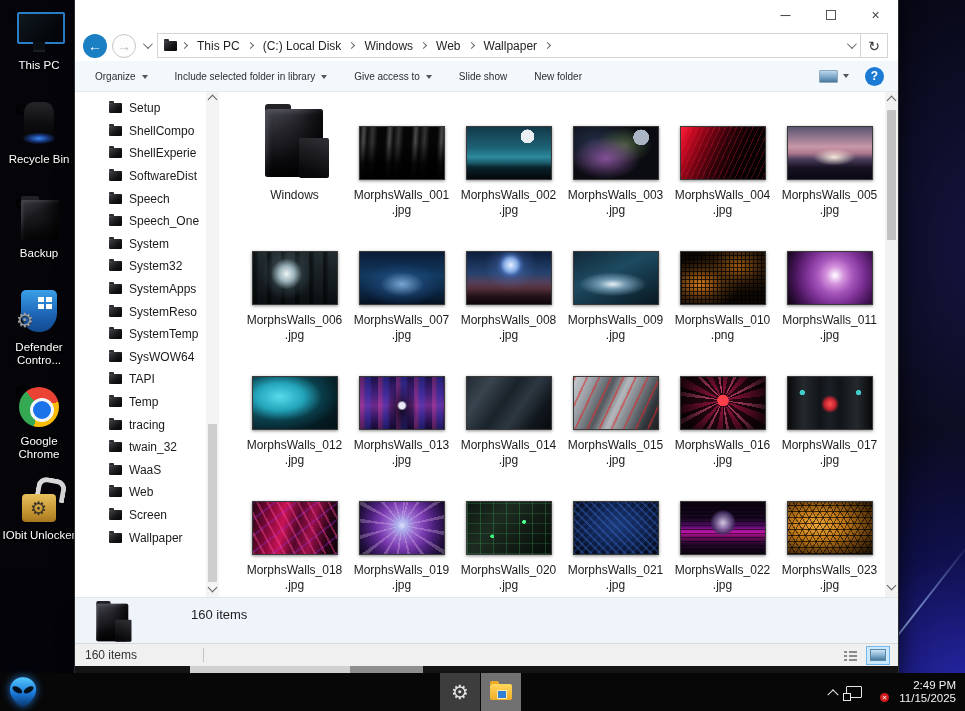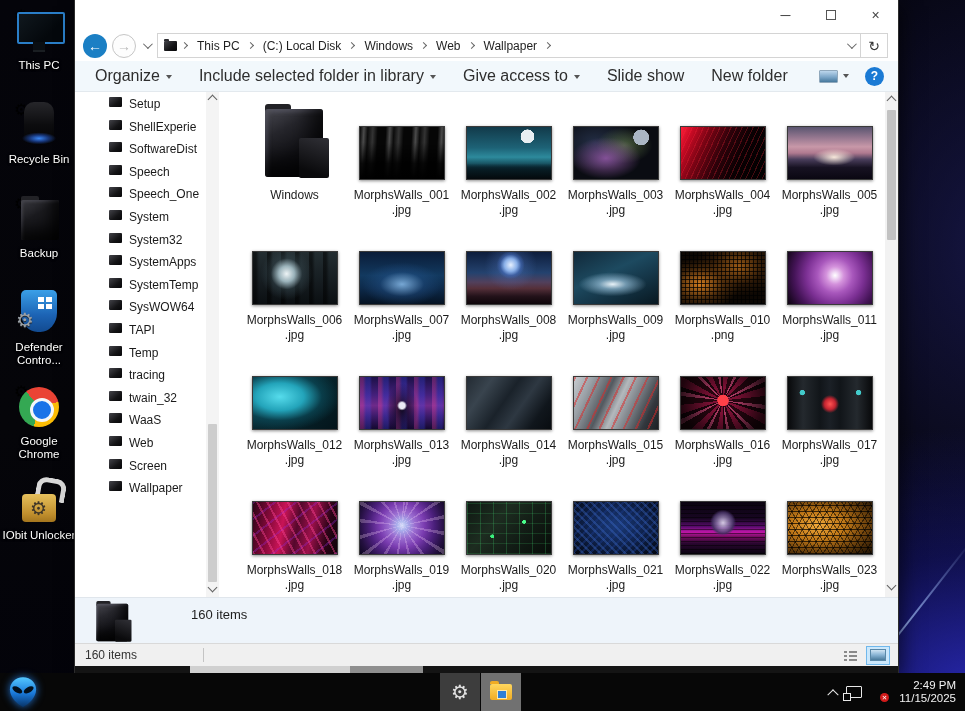--- a/index.html
+++ b/index.html
@@ -66,33 +66,33 @@
   .crumb-sep { width:5px; height:5px; border-right:1.3px solid #666; border-top:1.3px solid #666; transform:rotate(45deg); display:inline-block; margin:0 3px; flex:0 0 auto; }
   #addressbox .spacer { flex:1; }
   #refresh-btn { width:27px; height:25px; border:1px solid #d4d4d4; border-left:none; display:flex; align-items:center; justify-content:center; color:#333; font-size:14px; margin-left:-5px; }
   #searchbox { width:190px; height:25px; border:1px solid #d4d4d4; display:flex; align-items:center; padding:0 6px; margin-left:6px; }
   #searchbox input { flex:1; border:none; outline:none; font-size:12px; color:#333; font-family:inherit; min-width:0; }
   #searchbox input::placeholder { color:#6b6b6b; opacity:1; }
   .search-glyph { width:8px; height:8px; border:1.6px solid #555; border-radius:50%; position:relative; flex:0 0 auto; }
   .search-glyph::after { content:""; position:absolute; left:7px; top:7px; width:5px; height:1.6px; background:#555; transform:rotate(45deg); transform-origin:0 0; }
 
   #commandbar { height:31px; background:#f2f8fc; border-bottom:1px solid #e3e9ee; display:flex; align-items:center; padding:0 14px 0 20px; gap:27px; }
-  .cmd-item { display:flex; align-items:center; gap:6px; font-size:16px; color:#2e2e2e; white-space:nowrap; }
+  .cmd-item { display:flex; align-items:center; gap:6px; font-size:10px; color:#2e2e2e; white-space:nowrap; }
   .cmd-item .arrow { display:none; width:0; height:0; border-left:3.5px solid transparent; border-right:3.5px solid transparent; border-top:4px solid #555; margin-top:2px; }
   .cmd-item.has-arrow .arrow { display:inline-block; }
   #cmd-right { margin-left:auto; display:flex; align-items:center; gap:16px; }
   #views-btn { display:flex; align-items:center; gap:5px; }
   .views-glyph { width:19px; height:13px; border:1px solid #90a8bc; background:linear-gradient(180deg,#bcd6ec 0%,#7ca6c8 55%,#46789c 100%); border-radius:1px; }
   #help-btn { width:19px; height:19px; border-radius:50%; background:#1a7ad4; color:#fff; font-size:12px; font-weight:bold; display:flex; align-items:center; justify-content:center; }
 
   #winbody { position:relative; height:505px; background:#fff; overflow:hidden; }
 
   
   #navpane { position:absolute; left:0; top:0; width:152px; height:505px; padding-top:5px; overflow:hidden; }
-  .tree-row { height:22.6px; display:flex; gap:7px; padding-left:34px; font-size:12px; color:#1a1a1a; white-space:nowrap; overflow:hidden; }
+  .tree-row { height:22.6px; display:flex; align-items:center; gap:7px; padding-left:34px; font-size:12px; color:#1a1a1a; white-space:nowrap; overflow:hidden; }
   .tree-row.indent-1 { }
   .mini-folder { width:13px; height:10px; background:linear-gradient(140deg,#44444a 0%,#141416 60%,#060608 100%); border-radius:1px; position:relative; flex:0 0 auto; }
   .mini-folder::before { content:""; position:absolute; top:-2px; left:0; width:5px; height:2px; background:#2c2c30; border-radius:1px 1px 0 0; }
   #tree-scroll { position:absolute; left:131px; top:0; width:13px; height:505px; background:#f4f4f4; }
   .sb-arrow { position:absolute; left:3px; width:7px; height:7px; border-right:1.4px solid #606060; border-bottom:1.4px solid #606060; }
   .sb-up { transform:rotate(-135deg); }
   .sb-down { transform:rotate(45deg); }
   #tree-thumb { position:absolute; left:2px; top:332px; width:9px; height:158px; background:#cdcdcd; border-radius:1px; }
 
   
@@ -295,20 +295,24 @@
   </div>
 
   <div id="winbody">
     <div id="navpane">
 
         <div class="tree-row indent-0">
           <span class="mini-folder"></span>
           <span>Setup</span>
         </div>
 
+        <div class="tree-row indent-0">
+          <span class="mini-folder"></span>
+          <span>ShellCompo</span>
+        </div>
 
         <div class="tree-row indent-0">
           <span class="mini-folder"></span>
           <span>ShellExperie</span>
         </div>
 
         <div class="tree-row indent-0">
           <span class="mini-folder"></span>
           <span>SoftwareDist</span>
         </div>
@@ -331,20 +335,24 @@
         <div class="tree-row indent-0">
           <span class="mini-folder"></span>
           <span>System32</span>
         </div>
 
         <div class="tree-row indent-0">
           <span class="mini-folder"></span>
           <span>SystemApps</span>
         </div>
 
+        <div class="tree-row indent-0">
+          <span class="mini-folder"></span>
+          <span>SystemReso</span>
+        </div>
 
         <div class="tree-row indent-0">
           <span class="mini-folder"></span>
           <span>SystemTemp</span>
         </div>
 
         <div class="tree-row indent-0">
           <span class="mini-folder"></span>
           <span>SysWOW64</span>
         </div>

